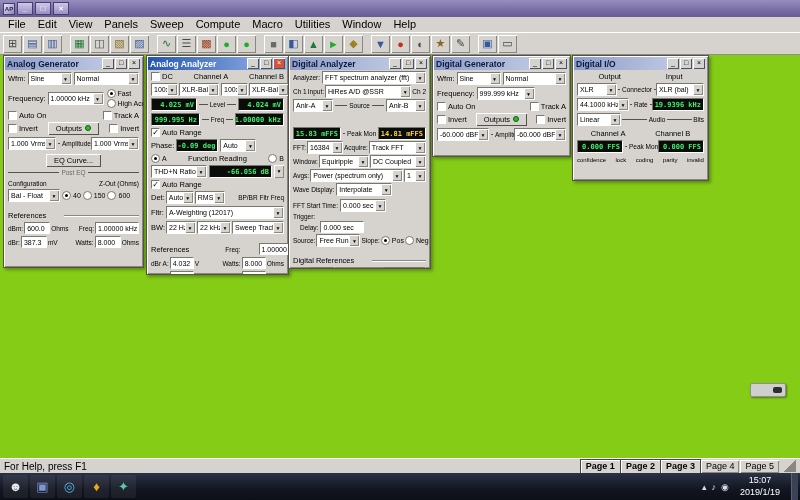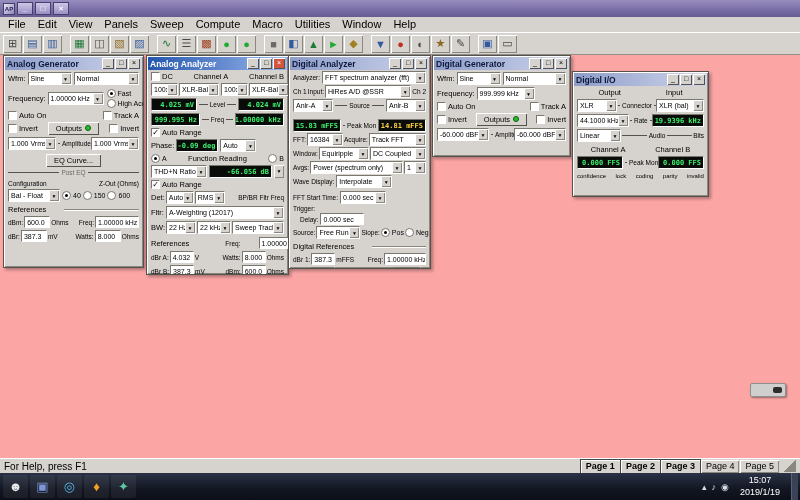--- a/index.html
+++ b/index.html
@@ -9,21 +9,21 @@
 
 .titlebar{height:17px;flex:none;background:linear-gradient(180deg,#988dbf 0%,#7b6fa7 55%,#675b92 100%);display:flex;align-items:center;padding:0 3px}
 .app-icon{width:12px;height:12px;flex:none;background:linear-gradient(135deg,#eceaf6,#8a84b8);border:1px solid #46406e;font-size:6px;line-height:10px;text-align:center;color:#2a2456;font-weight:bold}
 .titlebar .title{color:#fff;font-size:11px;font-weight:bold;margin-left:4px;flex:1;white-space:nowrap;text-shadow:1px 1px 1px rgba(0,0,0,.45)}
 .winbtn{width:16px;height:13px;margin-left:2px;flex:none;background:linear-gradient(#d0c7e7,#9a8fc2);border:1px solid #46406e;color:#fff;font-size:8px;line-height:11px;text-align:center;font-weight:bold}
 .menubar{height:16px;flex:none;background:#d6d3ce;display:flex;align-items:center;font-size:11px;padding-left:2px;border-bottom:1px solid #fff}
 .menu-item{padding:0 6px;height:15px;line-height:15px;white-space:nowrap}
 .toolbar{height:22px;flex:none;background:#d6d3ce;display:flex;align-items:center;padding:0 3px;border-bottom:1px solid #928f88;gap:1px}
 .tb-btn{width:19px;height:18px;flex:none;display:flex;align-items:center;justify-content:center;font-size:11px;background:#d6d3ce;box-shadow:inset 1px 1px 0 #fff,inset -1px -1px 0 #8a877f}
 .tb-btn.sep{width:6px;background:transparent;box-shadow:none}
-.workspace{position:relative;flex:1;background:#fca5a5}
+.workspace{position:relative;flex:1;background:#84cc16}
 
 .panel{position:absolute;background:#d6d3ce;border:1px solid #55524c;box-shadow:inset 1px 1px 0 #fff,inset -1px -1px 0 #8a877f,2px 2px 3px rgba(0,0,0,.3);padding:1px;overflow:hidden}
 .ptl{height:13px;display:flex;align-items:center;padding:0 2px;background:linear-gradient(90deg,#8e9cc8,#ced6ec);color:#0d1a40;font-size:8.5px;font-weight:bold}
 .panel.act .ptl{background:linear-gradient(90deg,#2456ae,#9cb8ec);color:#fff}
 .ptl .t{flex:1;white-space:nowrap;overflow:hidden}
 .ptb{width:12px;height:11px;margin-left:1px;flex:none;background:#d6d3ce;box-shadow:inset 1px 1px 0 #fff,inset -1px -1px 0 #55524c;font-size:7px;line-height:10px;text-align:center;color:#000;font-weight:normal}
 .panel.act .ptb.x{background:#d4553e;color:#fff}
 
 .r{display:flex;align-items:center;gap:2px;padding:0 3px;margin-top:2px;min-width:0}
 .l{font-size:7.5px;white-space:nowrap;color:#000}
@@ -38,21 +38,21 @@
 .lcd.y{color:#ffd040}
 .f{height:12px;background:#fff;border:1px solid;border-color:#7a776f #fff #fff #7a776f;font-size:7px;display:flex;align-items:center;padding:0 2px;white-space:nowrap;flex:none;overflow:hidden}
 .cb{display:flex;align-items:center;gap:2px;font-size:7.5px;white-space:nowrap}
 .cb .bx{width:9px;height:9px;flex:none;background:#fff;border:1px solid;border-color:#7a776f #fff #fff #7a776f;font-size:8px;line-height:8px;text-align:center;color:#000}
 .rd{display:flex;align-items:center;gap:2px;font-size:7px;white-space:nowrap}
 .rd .dt{width:9px;height:9px;flex:none;border-radius:50%;background:#fff;border:1px solid #7a776f;position:relative}
 .rd.on .dt::after{content:"";position:absolute;left:2px;top:2px;width:3px;height:3px;border-radius:50%;background:#000}
 .conn{flex:1;display:flex;align-items:center;gap:2px;font-size:6.5px;white-space:nowrap;min-width:0;color:#000}
 .conn i{flex:1;border-top:1px solid #55524c;height:0;min-width:2px}
 .conn.dis{color:#6d6a62}
-.grp{display:flex;align-items:center;gap:18px;margin-top:3px;padding:0 3px;font-size:7.5px}
+.grp{display:flex;align-items:center;gap:18px;margin-top:9px;padding:0 3px;font-size:7.5px}
 .grp i{flex:1;height:2px;border-top:1px solid #8a877f;border-bottom:1px solid #fff}
 .b3{background:#d6d3ce;box-shadow:inset 1px 1px 0 #fff,inset -1px -1px 0 #55524c;font-size:7.5px;padding:2px 8px;white-space:nowrap}
 .led{width:6px;height:6px;border-radius:50%;background:#23c32a;border:1px solid #0c5a10;display:inline-block;margin-left:3px}
 .sp{flex:1}
 .col{display:flex;flex-direction:column;gap:1px}
 
 .statusbar{height:15px;flex:none;background:#d6d3ce;border-top:1px solid #fff;display:flex;align-items:center;font-size:10px;padding:0 4px;gap:1px}
 .statusbar .help{flex:1;white-space:nowrap}
 .pages{display:flex;gap:1px}
 .page-tab{font-size:9px;padding:0 5px;height:13px;line-height:12px;background:#d6d3ce;box-shadow:inset 1px 1px 0 #fff,inset -1px -1px 0 #8a877f;white-space:nowrap}
@@ -441,21 +441,21 @@
         <span class="conn">
             <i></i>
             <span>Source</span>
             <i></i>
           </span>
         <div class="c" style="width:40px">
             <span class="cv">Anlr-B</span>
             <span class="ca">▼</span>
           </div>
       </div>
-      <div class="r" style="margin-top:7px">
+      <div class="r" style="margin-top:15px">
         <span class="lcd" style="width:48px">15.83 mFFS</span>
         <span class="conn">
             <i></i>
             <span>Peak Mon</span>
             <i></i>
           </span>
         <span class="lcd y" style="width:48px">14.81 mFFS</span>
       </div>
       <div class="r" style="margin-top:1px;gap:1px">
         <span class="l sm">FFT:</span>
@@ -608,21 +608,21 @@
             <span>Amplitude</span>
             <i></i>
           </span>
         <div class="c" style="width:52px">
             <span class="cv">-60.000 dBFS</span>
             <span class="ca">▼</span>
           </div>
       </div>
     </div>
 
-    <div class="panel" style="left:572px;top:16px;width:137px;height:126px">
+    <div class="panel" style="left:572px;top:0;width:137px;height:126px">
       <div class="ptl">
         <span class="t">Digital I/O</span>
         <span class="ptb">_</span>
         <span class="ptb">□</span>
         <span class="ptb x">×</span>
       </div>
       <div class="r" style="justify-content:space-around">
         <span class="l b">Output</span>
         <span class="l b">Input</span>
       </div>

